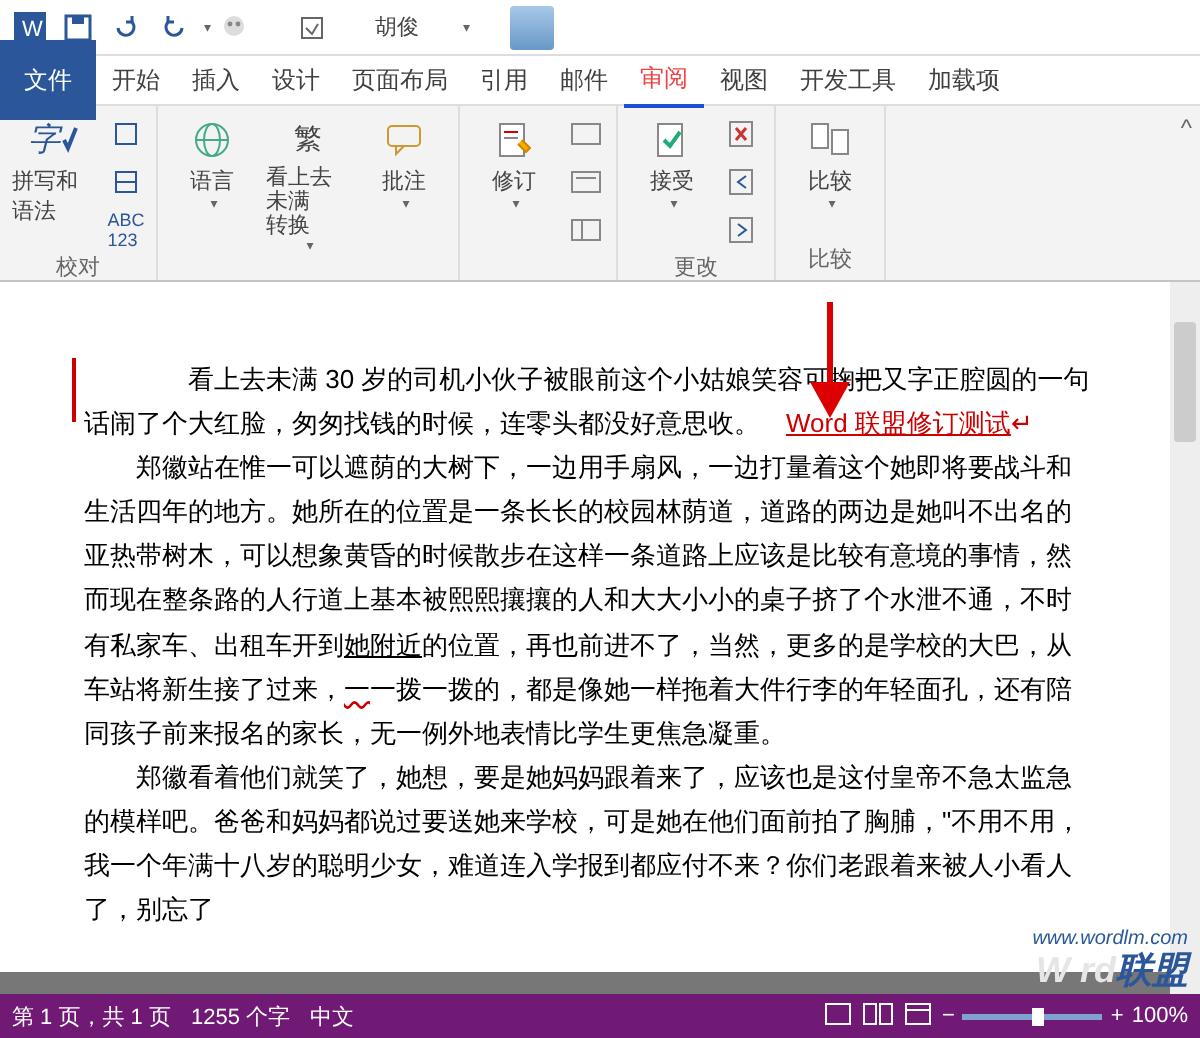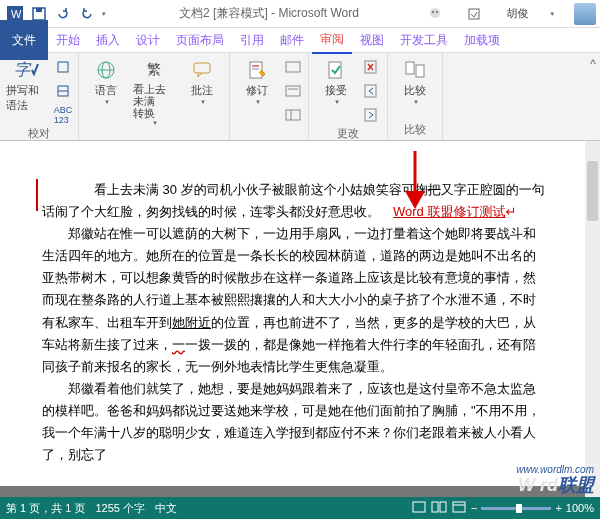--- a/index.html
+++ b/index.html
@@ -7,41 +7,41 @@
   .titlebar { height: 28px; background: #fff; display: flex; align-items: center; border-bottom: 1px solid #ddd; }
   .qat { display: flex; align-items: center; gap: 2px; padding: 0 4px; }
   .qat-btn { width: 22px; height: 22px; display: flex; align-items: center; justify-content: center; color: #2b579a; }
   .title-center { flex: 1; text-align: center; color: #666; font-size: 12px; }
   .titlebar-right { display: flex; align-items: center; gap: 20px; padding-right: 4px; }
   .user-name { color: #444; font-size: 11px; }
   .avatar { width: 22px; height: 22px; background: linear-gradient(#a8c8e8,#6898c8); border-radius: 2px; }
   .win-btn { width: 24px; height: 20px; display: flex; align-items: center; justify-content: center; color: #666; }
   .menubar { height: 25px; background: #fff; display: flex; align-items: center; border-bottom: 1px solid #ddd; }
   .file-tab { background: #2b579a; color: #fff; padding: 4px 12px; font-size: 12px; height: 40px; display: flex; align-items: center; }
-  .menu-item { padding: 4px 8px; color: #8b5cf6; font-size: 12px; cursor: pointer; }
+  .menu-item { padding: 4px 8px; color: #404040; font-size: 12px; cursor: pointer; }
   .menu-item.active { color: #ef4444; border-bottom: 2px solid #1d4ed8; }
   .ribbon { height: 88px; background: #f3f3f3; display: flex; border-bottom: 1px solid #c4c4c4; }
   .ribbon-group { display: flex; flex-direction: column; border-right: 1px solid #ddd; padding: 2px 4px; }
   .ribbon-group-body { flex: 1; display: flex; align-items: flex-start; gap: 2px; }
   .ribbon-group-label { text-align: center; color: #666; font-size: 11px; padding: 1px 0; }
   .rib-big { display: flex; flex-direction: column; align-items: center; justify-content: center; width: 46px; padding: 2px; color: #444; font-size: 11px; }
   .rib-big .icon-wrap { height: 26px; display: flex; align-items: center; justify-content: center; }
   .rib-col { display: flex; flex-direction: column; gap: 4px; padding-top: 2px; align-items: flex-end; }
   .rib-small { width: 22px; height: 20px; display: flex; align-items: center; justify-content: center; color: #2b579a; }
   .triangle { font-size: 7px; color: #666; margin-left: 2px; }
   .doc-area { position: relative; height: 378px; background: #777; overflow: hidden; }
   .page { position: absolute; left: 0; top: -30px; width: 587px; background: #fff; padding: 68px 42px 20px 42px; font-size: 13px; line-height: 1.7; color: #000; font-family: SimSun, serif; }
   .page p { text-indent: 2em; margin: 0; }
   .red-ins { color: #c00; text-decoration: underline; }
   .del { text-decoration: line-through; }
   .red-mark { border-left: 2px solid #c00; position: absolute; left: 36px; width: 2px; }
   .arrow { position: absolute; left: 400px; top: 8px; pointer-events: none; }
   .scrollbar { position: absolute; right: 0; top: 0; width: 15px; height: 100%; background: #eee; }
   .thumb { position: absolute; right: 2px; top: 20px; width: 11px; height: 60px; background: #ccc; border-radius: 2px; }
-  .status { background: #0f766e; color: #fff; height: 22px; display: flex; align-items: center; font-size: 11px; padding: 0 6px; gap: 10px; position: absolute; bottom: 0; left: 0; right: 0; }
+  .status { background: #701a75; color: #fff; height: 22px; display: flex; align-items: center; font-size: 11px; padding: 0 6px; gap: 10px; position: absolute; bottom: 0; left: 0; right: 0; }
   .status-right { margin-left: auto; display: flex; align-items: center; gap: 4px; }
   .zoom-track { width: 70px; height: 3px; background: #7ea3cf; position: relative; }
   .zoom-thumb { position: absolute; left: 35px; top: -3px; width: 6px; height: 9px; background: #fff; }
   .watermark { position: absolute; right: 6px; bottom: 22px; font-size: 18px; font-weight: bold; font-style: italic; pointer-events: none; }
   .watermark .w1 { color: #e5e5e5; }
   .watermark .w2 { color: #2b579a; }
   .sub-url { position: absolute; right: 6px; bottom: 44px; font-size: 10px; color: #2b579a; font-style: italic; }
 </style>
 </head>
 <body>
@@ -67,21 +67,20 @@
         </svg>
       </div>
     <div class="qat-btn">
         <svg width="14" height="14">
           <path d="M4 4 A4 4 0 1 0 11 7" fill="none" stroke="#2b579a" stroke-width="1.5"></path>
           <path d="M4 1 L4 4 L7 4" fill="none" stroke="#2b579a" stroke-width="1.5"></path>
         </svg>
       </div>
     <span class="triangle">▾</span>
   </div>
-  <div class="title-center">文档2 [兼容模式] - Microsoft Word</div>
   <div class="titlebar-right">
     <svg width="14" height="14">
         <circle cx="7" cy="6" r="5" fill="#ddd"></circle>
         <circle cx="5" cy="5" r="1.2" fill="#888"></circle>
         <circle cx="9" cy="5" r="1.2" fill="#888"></circle>
       </svg>
     <div class="win-btn">
         <svg width="12" height="12">
           <rect x="1" y="1" width="10" height="10" fill="none" stroke="#666"></rect>
           <path d="M3 6 L6 9 L9 4" fill="none" stroke="#666"></path>

